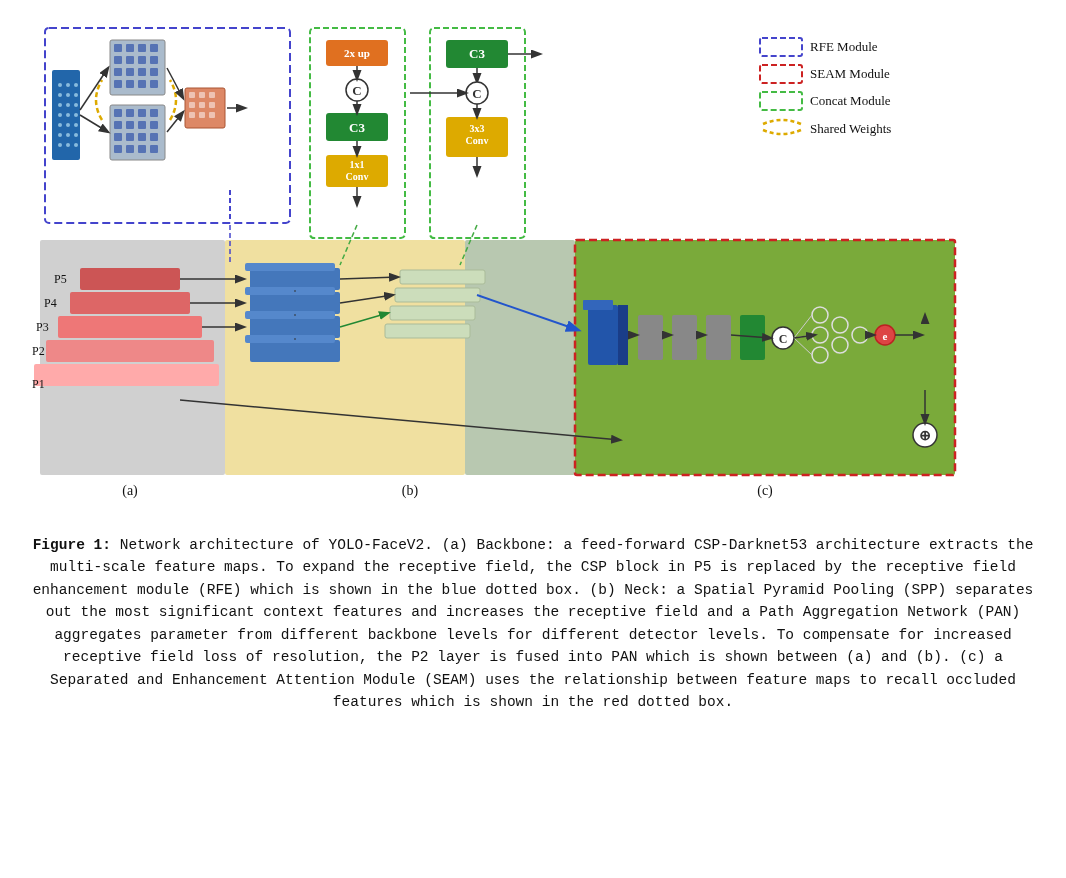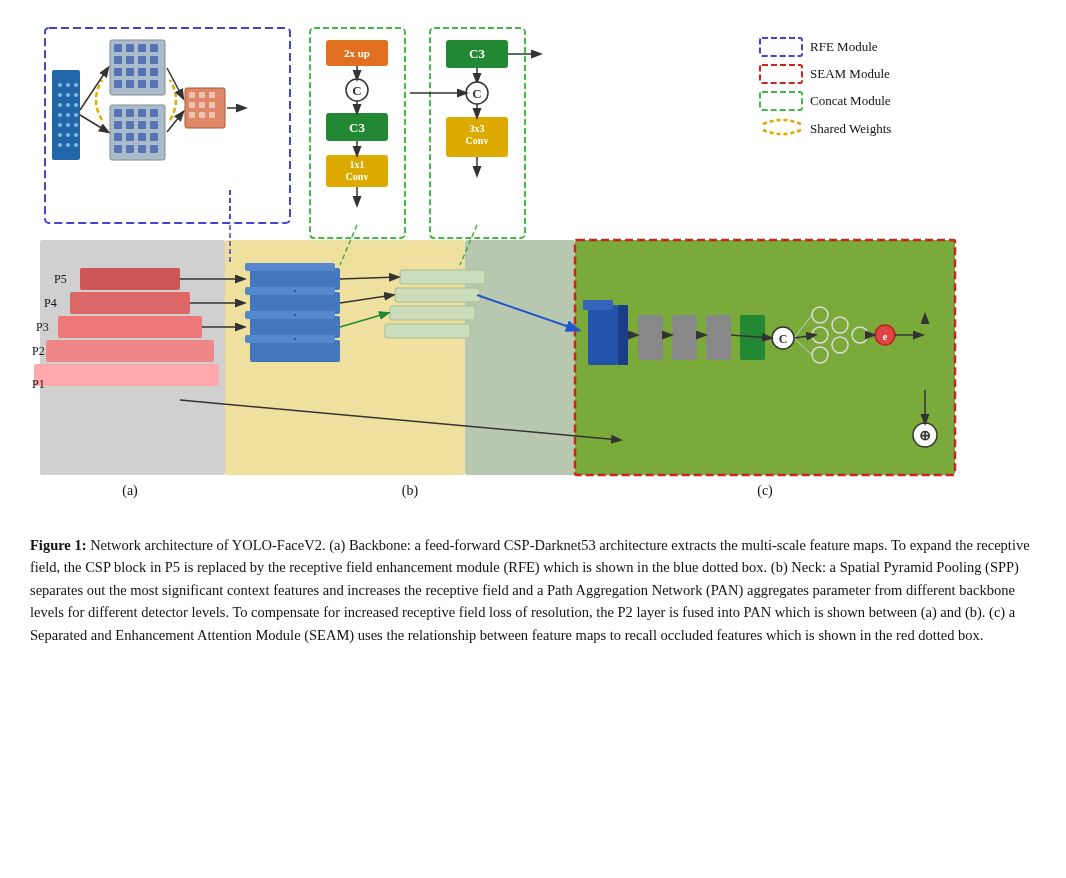--- a/index.html
+++ b/index.html
@@ -17,21 +17,22 @@
       background: #fff;
       padding: 20px 30px;
     }
 
     
     .caption {
       margin-top: 20px;
       font-size: 14.5px;
       line-height: 1.55;
       color: #111;
-      text-align: left;
+      text-align: center;
+      font-family: Liberation Mono, monospace;
     }
 
     .caption-bold {
       font-weight: bold;
     }
 
     
     .diagram-svg {
       width: 100%;
       height: 490px;

